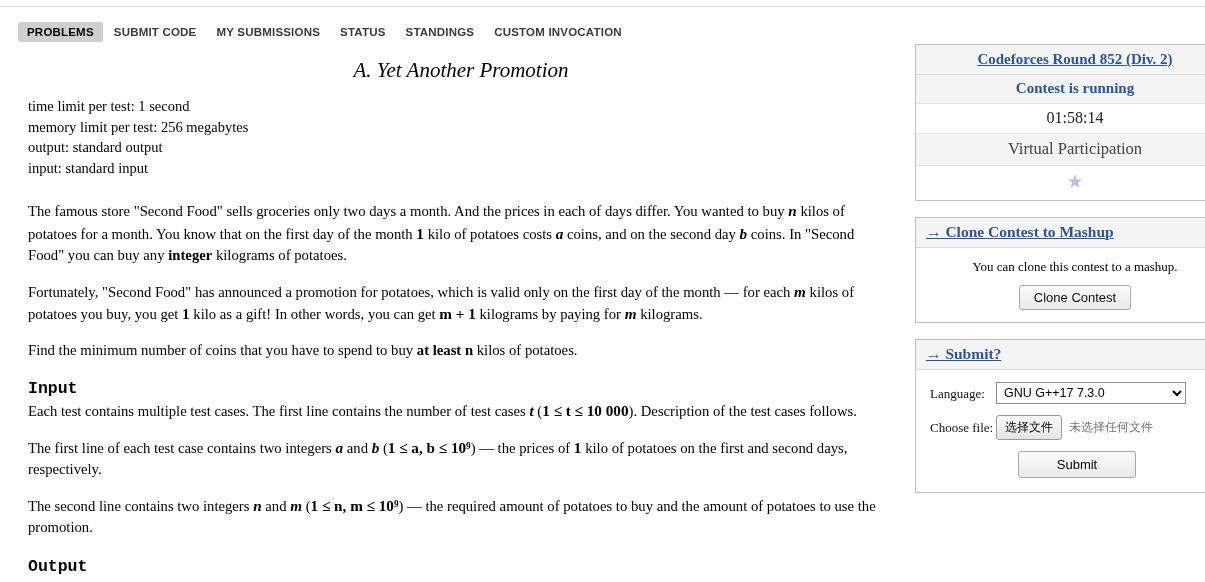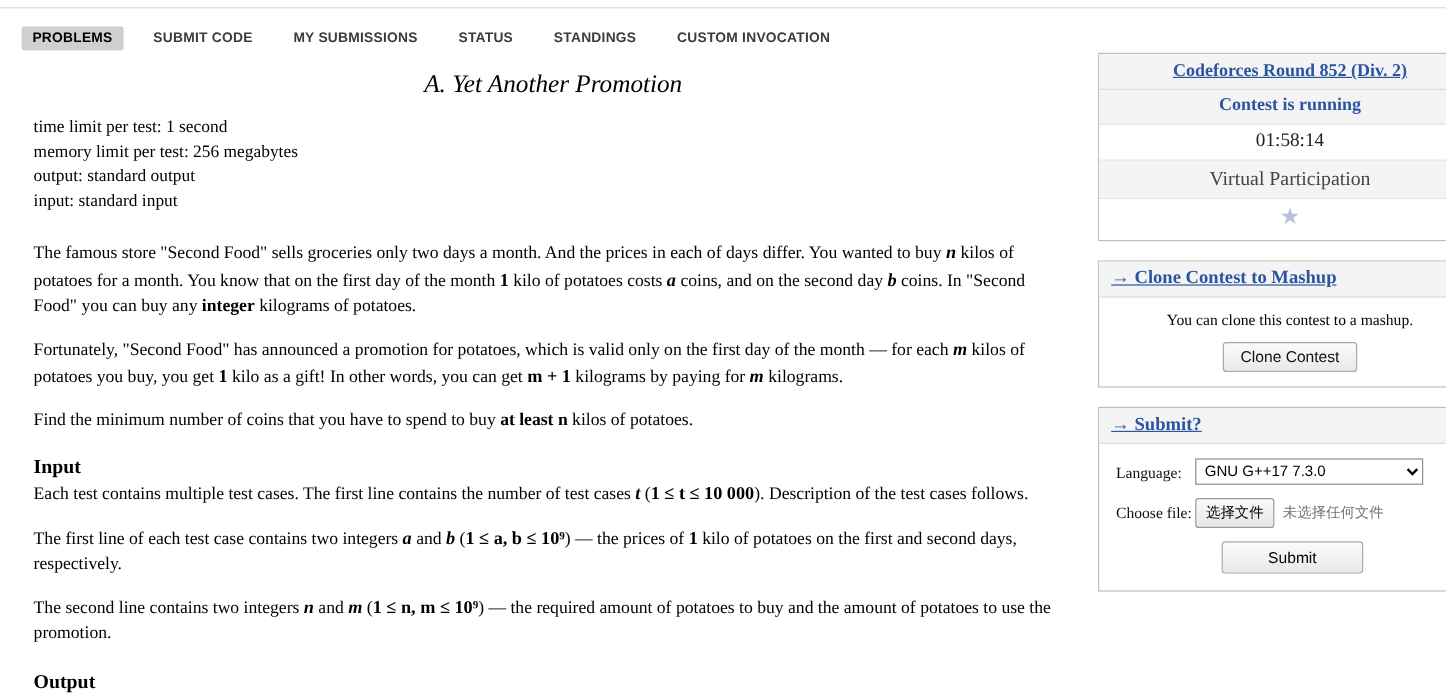--- a/index.html
+++ b/index.html
@@ -23,21 +23,21 @@
     height: 1px;
     background: #dddddd;
   }
   
   .navbar {
     position: absolute;
     top: 22px;
     left: 18px;
     display: flex;
     align-items: center;
-    gap: 16px;
+    gap: 2px;
   }
   .nav-item {
     font-size: 11.5px;
     font-weight: bold;
     letter-spacing: 0.2px;
     color: #3b3b3b;
     padding: 4px 9px;
     text-decoration: none;
     white-space: nowrap;
   }
@@ -74,21 +74,21 @@
     line-height: 21.5px;
     font-family: "Liberation Serif", serif;
     text-align: left;
   }
   .legend p { margin: 0 0 14px 0; }
   .legend p:last-child { margin-bottom: 0; }
   .sec-title {
     font-size: 16.5px;
     font-weight: bold;
     margin: 18px 0 2px 0;
-    font-family: Liberation Serif, serif;
+    font-family: Liberation Mono, monospace;
   }
   .mathv {
     font-family: "Liberation Serif", serif;
     font-style: italic;
     font-weight: bold;
     font-size: 15.2px;
   }
   .mathn {
     font-family: "Liberation Serif", serif;
     font-weight: bold;

